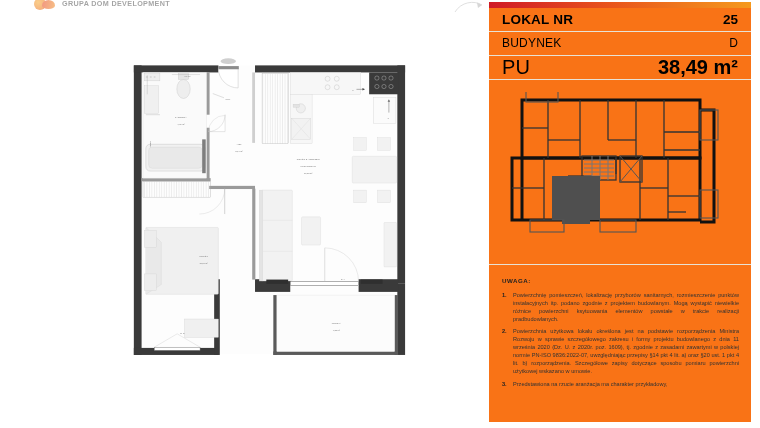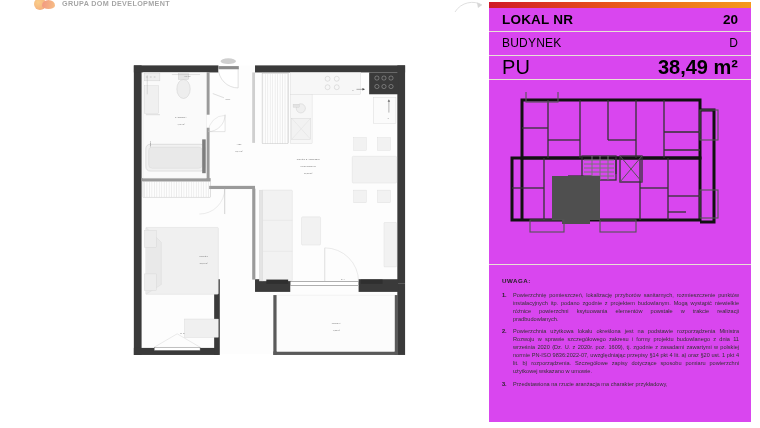--- a/index.html
+++ b/index.html
@@ -35,21 +35,21 @@
     color: #5b5b5b; white-space: nowrap;
   }
 
   
   .north { position:absolute; left:452px; top:-2px; width:34px; height:22px; opacity:.33; }
 
   
   .info-panel {
     position: absolute; left: 489px; top: 2px;
     width: 262px; height: 420px;
-    background: #d946ef;
+    background: #f97316;
   }
   .accent-bar {
     height: 6px; width: 100%;
     background: linear-gradient(90deg, #cf1a27 0%, #e8531c 45%, #f59a1e 100%);
   }
   .info-table { width: 100%; border-collapse: collapse; }
   .info-table tr { height: 23.5px; }
   .info-table td {
     border-bottom: 1px solid #e8e2d5;
     font-size: 12px; color: #000; padding: 0 13px;
@@ -320,21 +320,21 @@
   </svg>
   </div>
 
   <div class="info-panel">
     <div class="accent-bar"></div>
 
     <table class="info-table">
       <tbody>
           <tr class="first">
         <td class="lbl">LOKAL NR</td>
-        <td class="val">20</td>
+        <td class="val">25</td>
       </tr>
       <tr>
         <td class="lbl">BUDYNEK</td>
         <td class="val">D</td>
       </tr>
       <tr class="area">
         <td class="lbl">PU</td>
         <td class="val">38,49 m²</td>
       </tr>
     </tbody>

